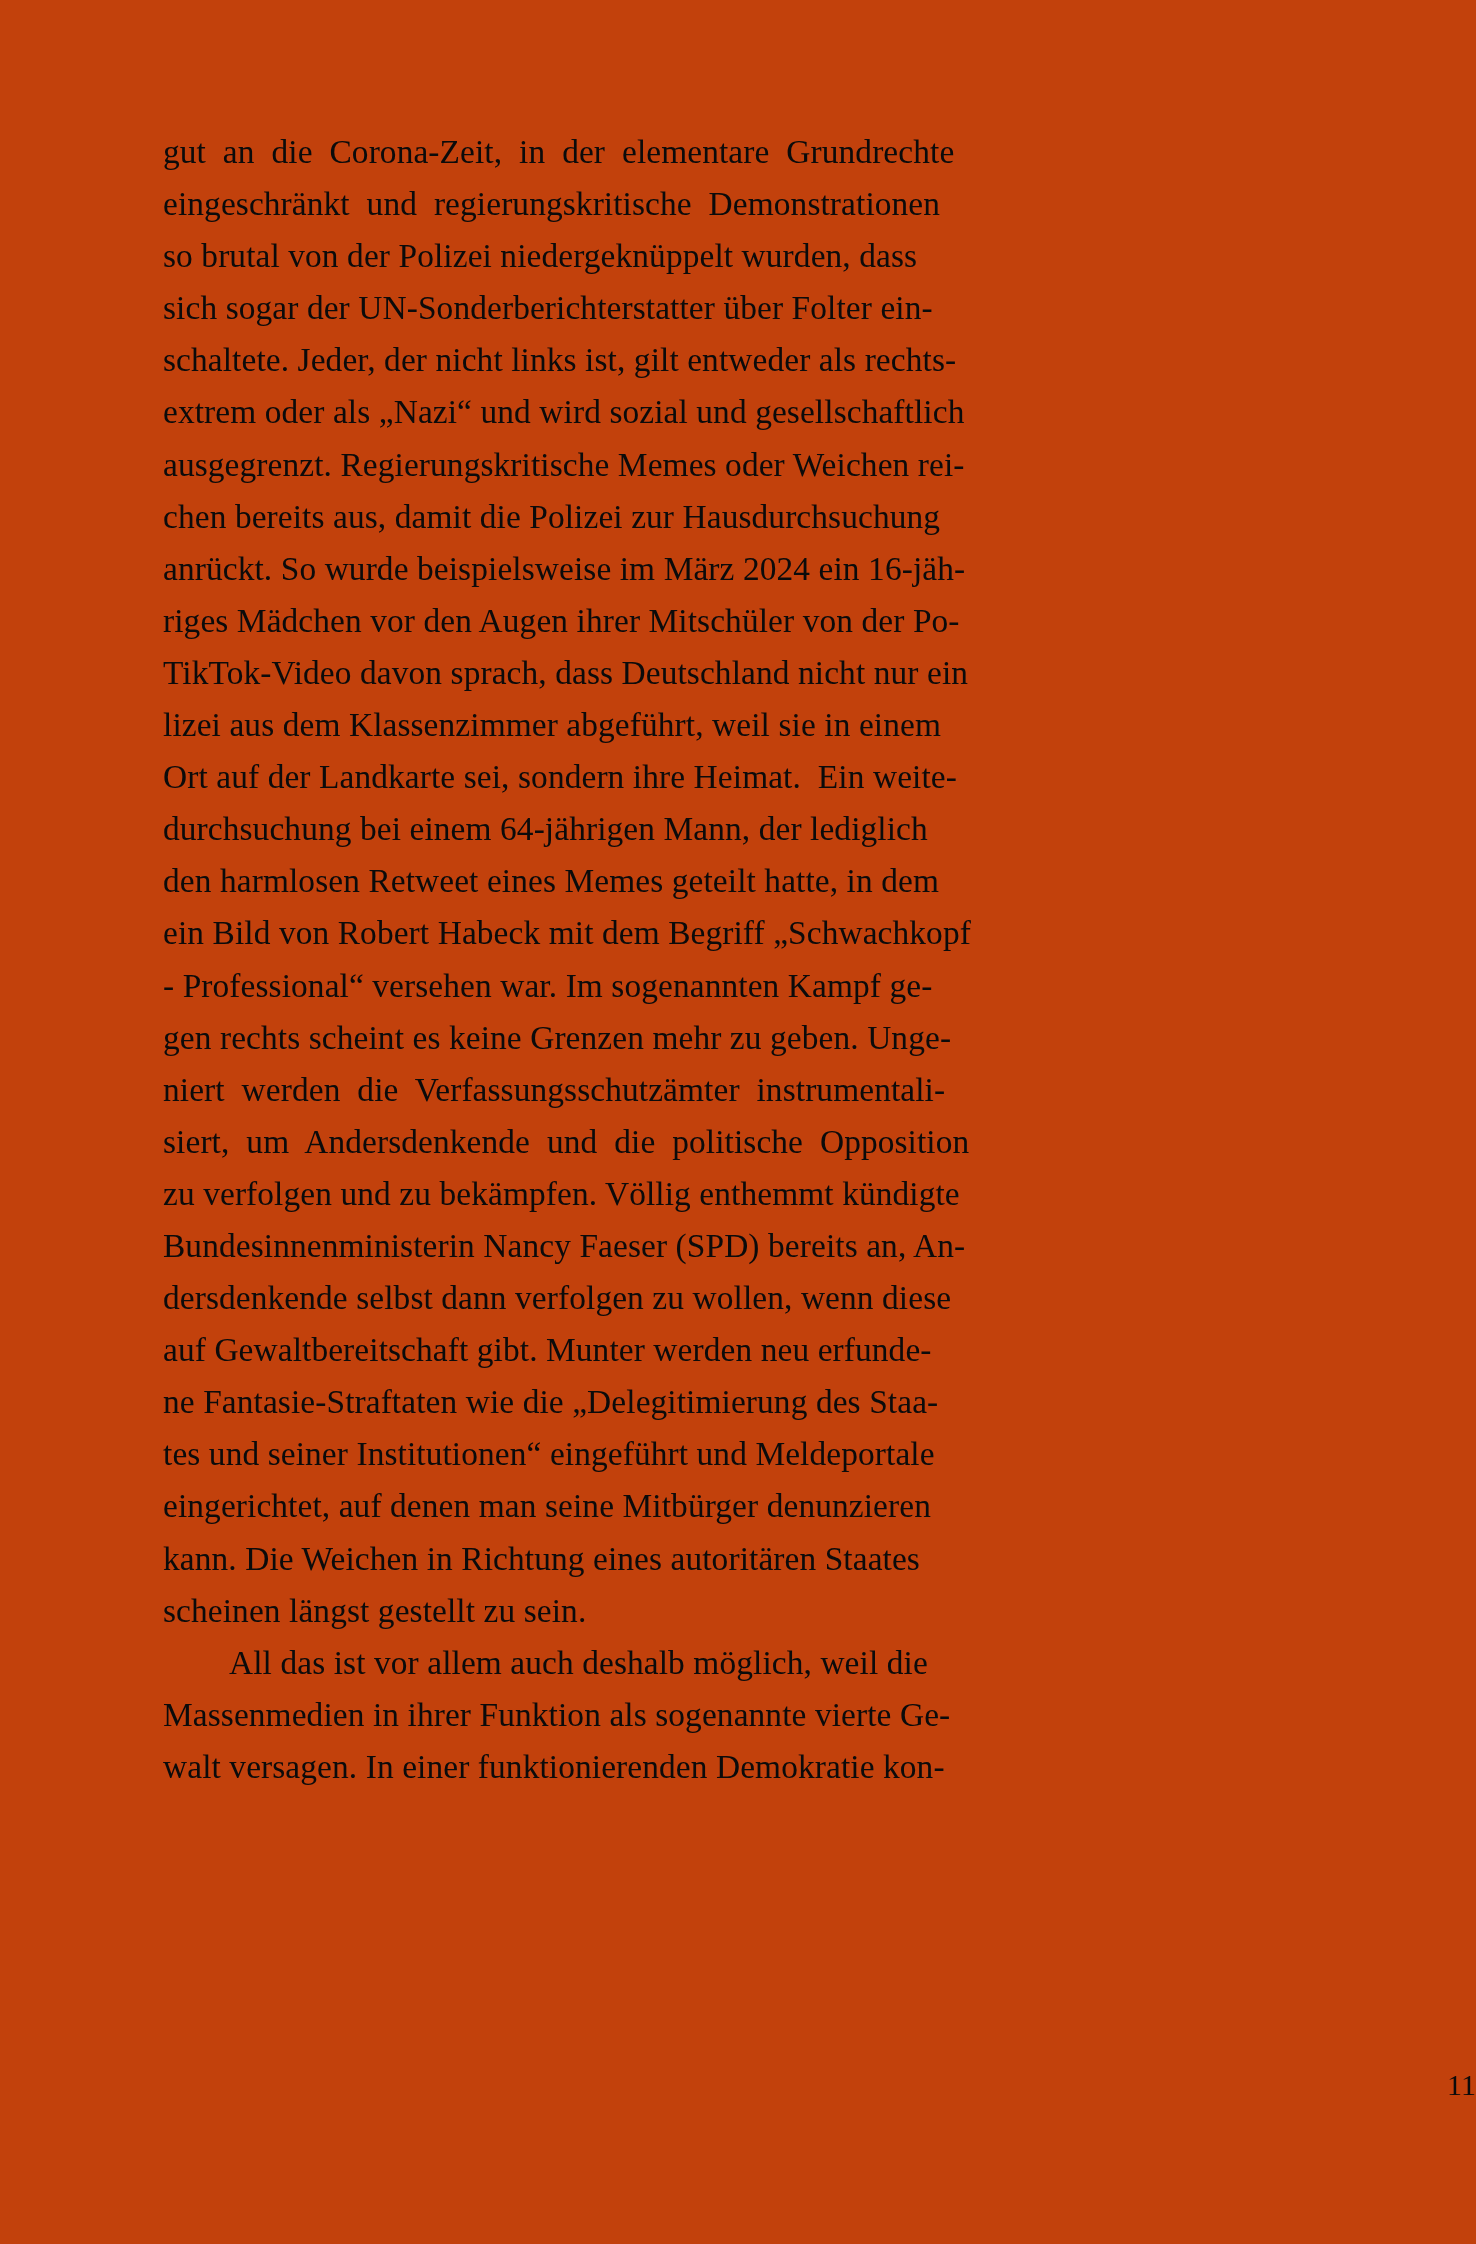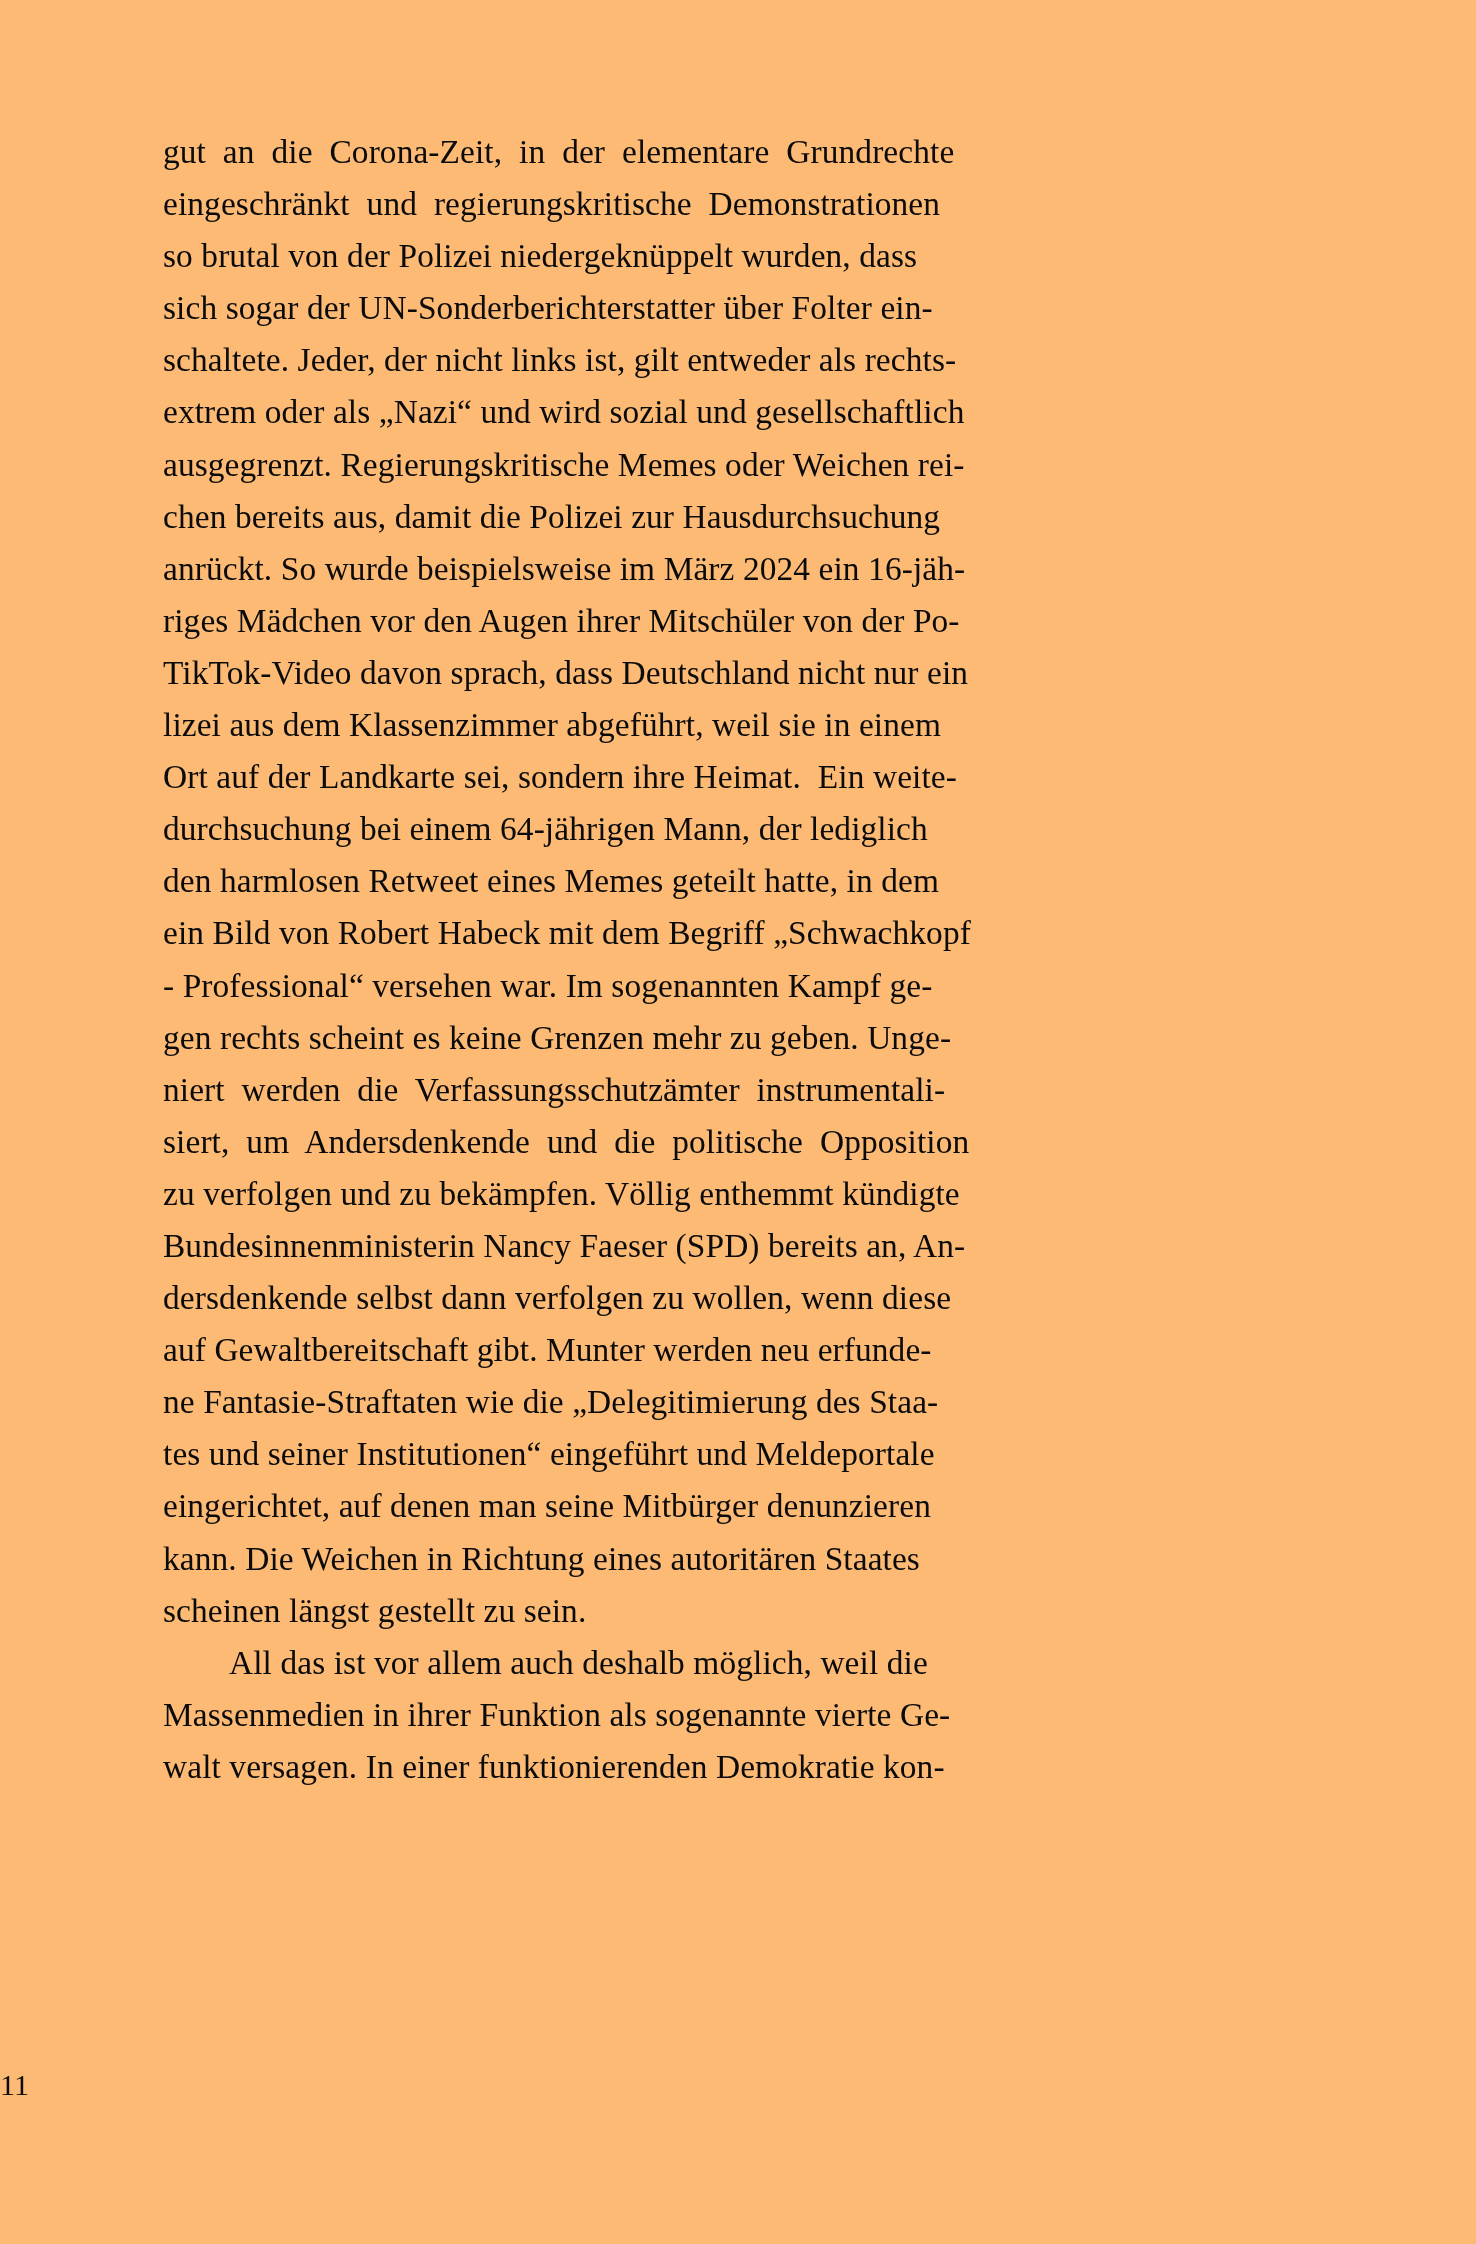--- a/index.html
+++ b/index.html
@@ -4,21 +4,21 @@
 <style>
   html, body {
     margin: 0;
     padding: 0;
     background: #ffffff;
   }
   .page {
     position: relative;
     width: 1476px;
     height: 2244px;
-    background: #fdba74;
+    background: #c2410c;
     margin: 0 auto;
     overflow: hidden;
     font-family: "Liberation Serif", "DejaVu Serif", serif;
     color: #0b0b0b;
   }
   .textblock {
     position: absolute;
     left: 163px;
     top: 126px;
     width: 752px;
@@ -33,21 +33,21 @@
   }
   .indent {
     display: inline-block;
     width: 66px;
   }
   .pagenum {
     position: absolute;
     left: 0;
     right: 0;
     top: 2066px;
-    text-align: left;
+    text-align: right;
     font-size: 30px;
     line-height: 38px;
     color: #0b0b0b;
   }
 </style>
 </head>
 <body>
 
 <div class="page">
 

